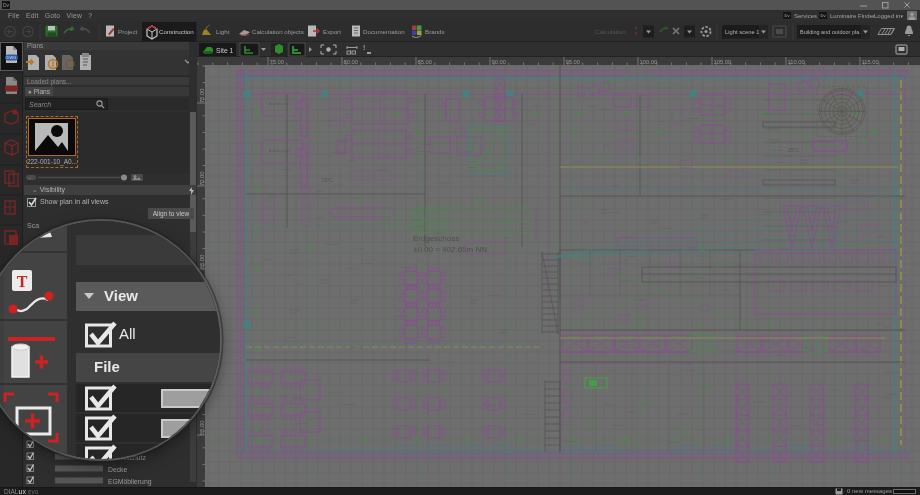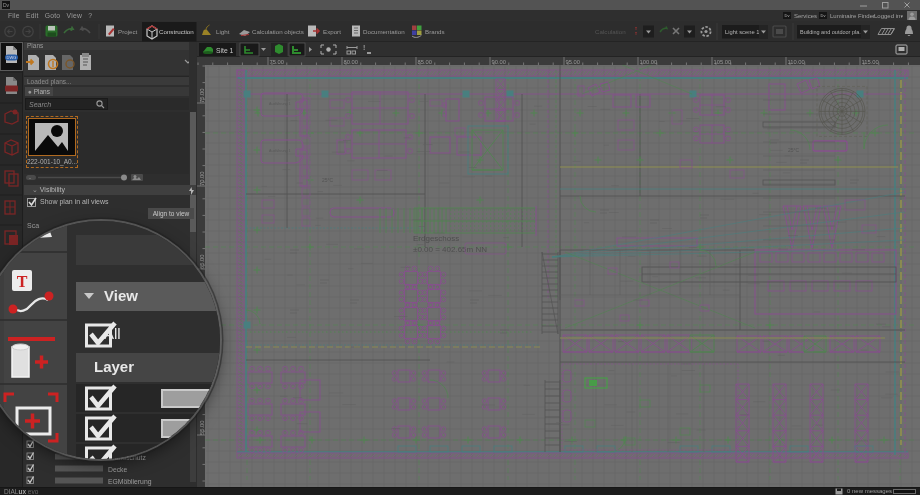--- a/index.html
+++ b/index.html
@@ -717,24 +717,24 @@
   <div class="abs" style="left:94px;top:61px;width:144px;height:29px;background:#5a5a5a"></div>
   <svg class="abs" style="left:100px;top:70px" width="14" height="10" viewBox="0 0 14 10">
       <path d="M2 2l5 6 5-6z" fill="#c9c9c9"></path>
     </svg>
   <div class="abs" style="left:122px;top:66px;color:#e8e8e8;font-size:15px;font-weight:bold">View</div>
 
   <svg class="abs" style="left:103px;top:100px" width="32" height="28" viewBox="0 0 32 28">
       <rect x="1.5" y="4" width="24" height="21" fill="none" stroke="#e8e8e8" stroke-width="3"></rect>
       <path d="M6 13l7 9L30 2" stroke="#e8e8e8" stroke-width="4.5" fill="none"></path>
     </svg>
-  <div class="abs" style="left:122px;top:104px;color:#e8e8e8;font-size:15px">All</div>
+  <div class="abs" style="left:137px;top:104px;color:#e8e8e8;font-size:15px">All</div>
 
   <div class="abs" style="left:94px;top:132px;width:144px;height:29px;background:#454545"></div>
-  <div class="abs" style="left:112px;top:137px;color:#e8e8e8;font-size:15px;font-weight:bold">Layer</div>
+  <div class="abs" style="left:112px;top:137px;color:#e8e8e8;font-size:15px;font-weight:bold">File</div>
 
   <div class="abs" style="left:94px;top:163px;width:144px;height:28px;background:#262626"></div>
   <svg class="abs" style="left:103px;top:163px" width="32" height="28" viewBox="0 0 32 28">
       <rect x="1.5" y="4" width="24" height="21" fill="none" stroke="#e8e8e8" stroke-width="3"></rect>
       <path d="M6 13l7 9L30 2" stroke="#e8e8e8" stroke-width="4.5" fill="none"></path>
     </svg>
   <div class="abs" style="left:179px;top:168px;width:59px;height:19px;background:#9e9e9e;border:2px solid #c9c9c9"></div>
   <div class="abs" style="left:94px;top:193px;width:144px;height:28px;background:#262626"></div>
   <svg class="abs" style="left:103px;top:193px" width="32" height="28" viewBox="0 0 32 28">
       <rect x="1.5" y="4" width="24" height="21" fill="none" stroke="#e8e8e8" stroke-width="3"></rect>

